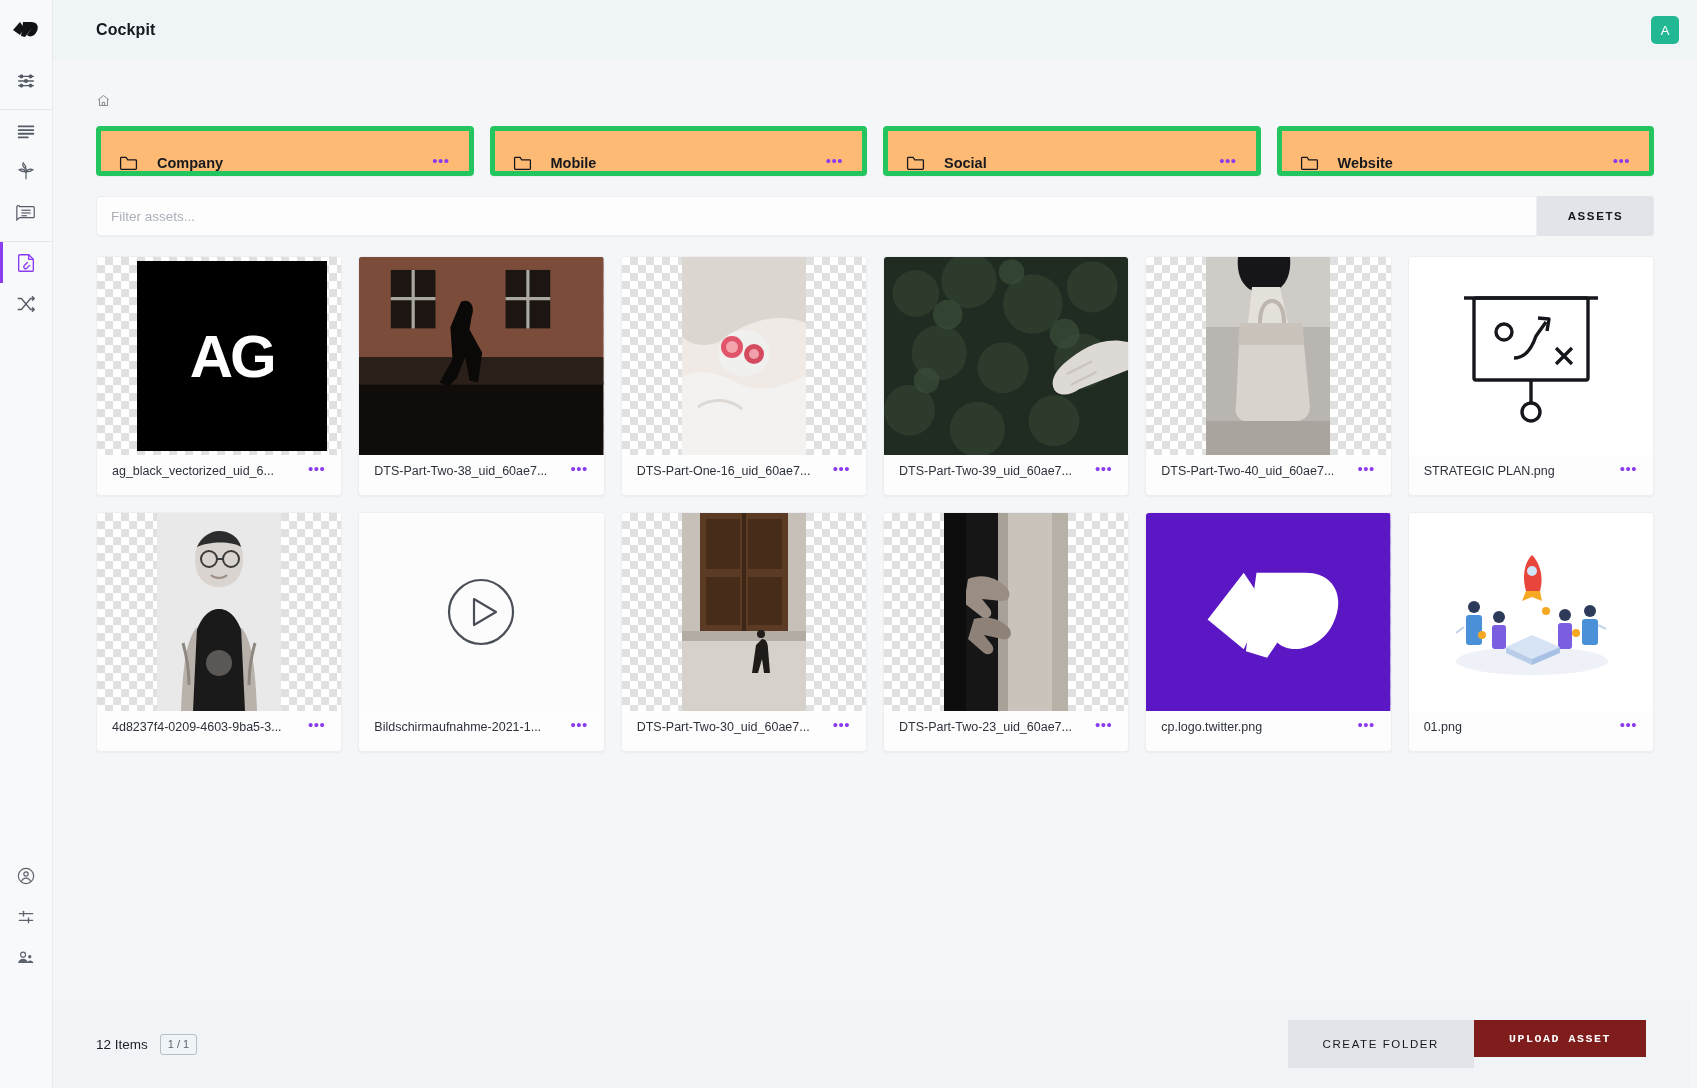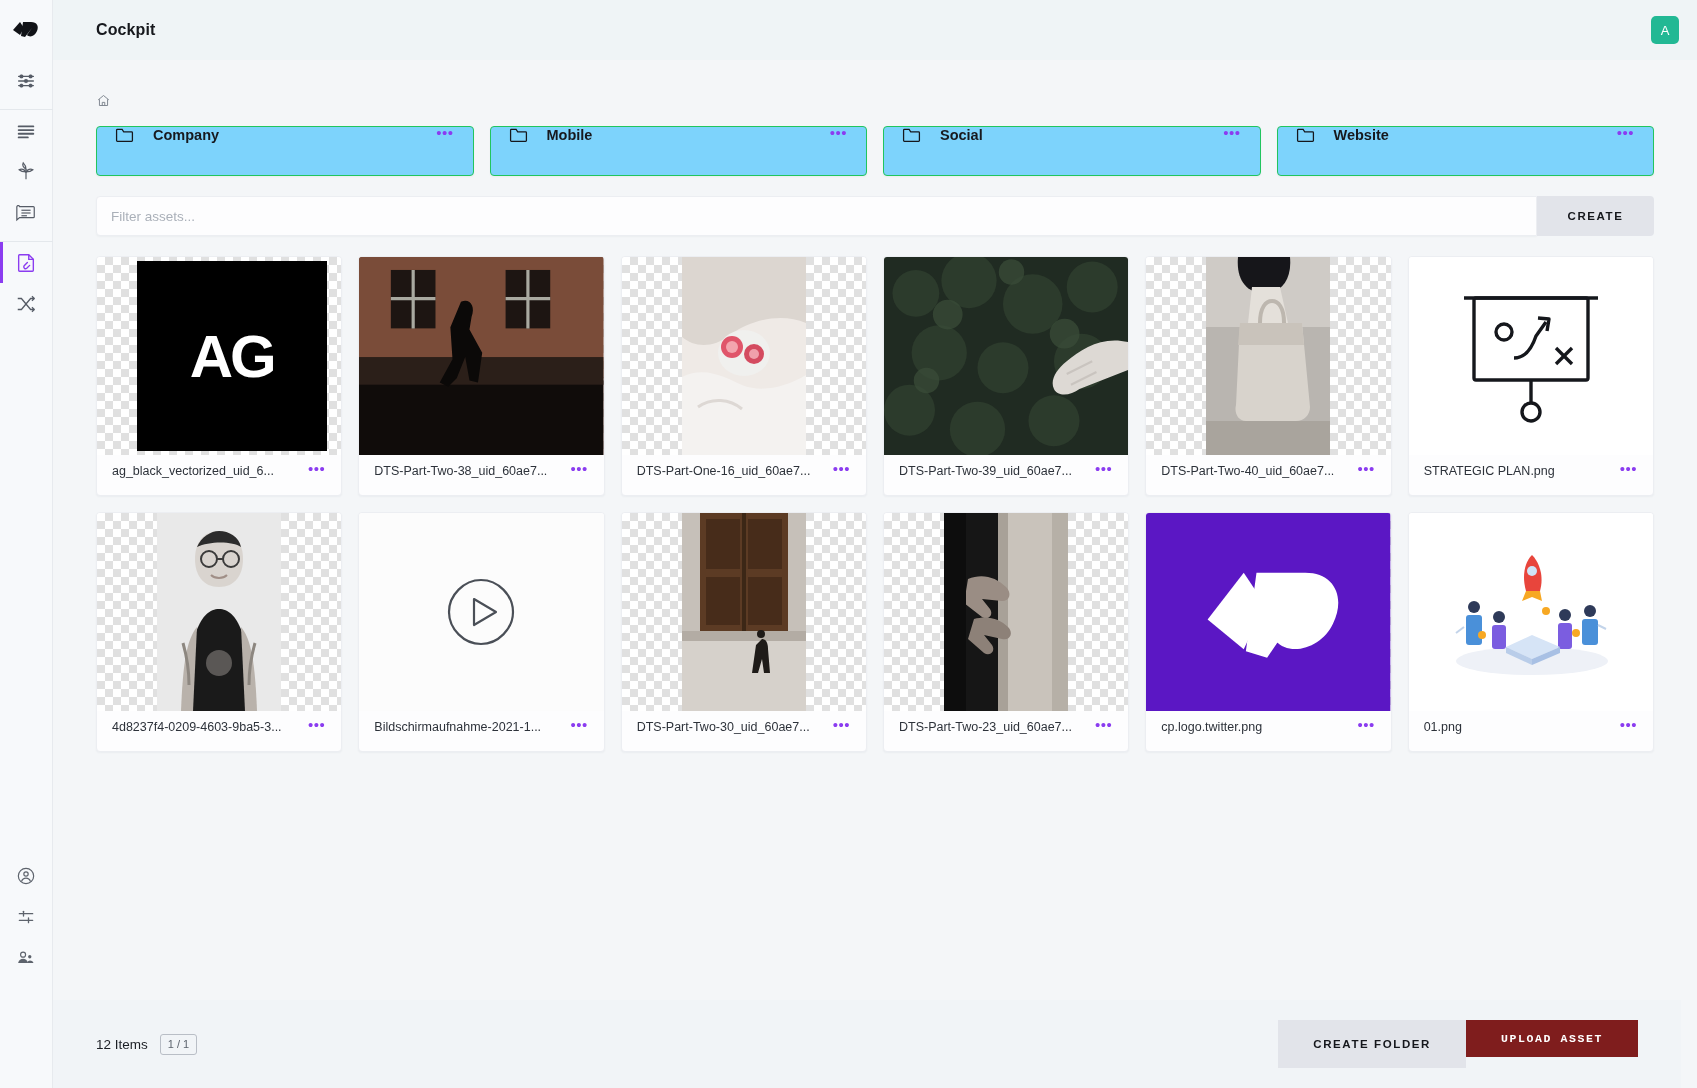--- a/index.html
+++ b/index.html
@@ -69,25 +69,25 @@
     text-transform: uppercase; margin-bottom: 24px;
   }
   .breadcrumb { height: 20px; display: flex; align-items: center; margin-bottom: 16px; }
   .breadcrumb svg { cursor: pointer; }
 
   
   .folders { display: flex; gap: 16px; margin-bottom: 20px; }
   .folder-card {
     flex: 1 1 0;
     height: 50px;
-    background: #7dd3fc;
-    border: 1px solid #22c55e;
+    background: #fdba74;
+    border: 5px solid #22c55e;
     border-radius: 4px;
     box-shadow: 0 1px 2px rgba(30,40,60,.045);
-    display: flex; align-items: flex-start;
+    display: flex; align-items: flex-end;
     padding: 0 17px 0 18px;
     cursor: pointer;
   }
   .folder-icon { flex: 0 0 auto; margin-right: 19px; display: flex; }
   .folder-name { flex: 1 1 auto; font-size: 14.5px; font-weight: bold; color: #17191e; }
   .dots {
     color: #8b3cf0; font-size: 15px; letter-spacing: .5px; line-height: 8px;
     cursor: pointer; user-select: none; padding: 2px 2px 6px 2px;
   }
 
@@ -146,40 +146,40 @@
     padding: 0 14px 8px 15px;
     border-top: 0px;
   }
   .fname {
     flex: 1 1 auto; font-size: 12.5px; color: #2d323a;
     white-space: nowrap; overflow: hidden; text-overflow: clip;
   }
 
   
   .footer {
-    position: absolute; left: 0; right: 16px; bottom: 0;
+    position: absolute; left: 0; right: 8px; bottom: 0;
     height: 88px;
     background: #f1f4f7;
     display: flex; align-items: center; justify-content: space-between;
     padding: 0 43px 0 43px;
   }
   .footer-left { display: flex; align-items: center; gap: 12px; }
   .items-count { font-size: 13.5px; color: #1c1f25; }
   .pager {
     border: 1px solid #b9bec6; border-radius: 3px;
     font-size: 11px; color: #5c636d;
     padding: 3px 7px 4px 7px; background: transparent;
     cursor: pointer;
   }
   .footer-right { display: flex; }
   .btn-create {
     height: 48px; padding: 15px 35px;
     background: #e2e4ea; border: none;
     font-family: "Liberation Sans", sans-serif;
-    font-size: 11.5px; font-weight: bold; letter-spacing: 1.6px; color: #15171c;
+    font-size: 11.5px; font-weight: normal; letter-spacing: 1.6px; color: #15171c;
     cursor: pointer;
   }
   .btn-upload {
     height: 37px; padding: 0 35px;
     background: #7f1d1d; border: none;
     font-family: Liberation Mono, monospace;
     font-size: 11.5px; font-weight: bold; letter-spacing: 1.6px; color: #ffffff;
     cursor: pointer;
   }
 
@@ -358,21 +358,21 @@
               <path d="M2 17 V4 A1 1 0 0 1 3 3 H9 L11 6 H21 A1 1 0 0 1 22 7 V17 A1 1 0 0 1 21 18 H3 A1 1 0 0 1 2 17 Z"></path>
             </svg>
           </span>
           <span class="folder-name">Website</span>
           <span class="dots">•••</span>
         </div>
       </div>
 
       <div class="searchrow">
         <input class="search-input" type="text" placeholder="Filter assets..." style="">
-        <button class="search-btn">CREATE</button>
+        <button class="search-btn">ASSETS</button>
       </div>
 
       <div class="grid">
 
         <div class="asset-card">
           <div class="thumb">
             <div class="img-ag">
                 <span>AG</span>
               </div>
           </div>

